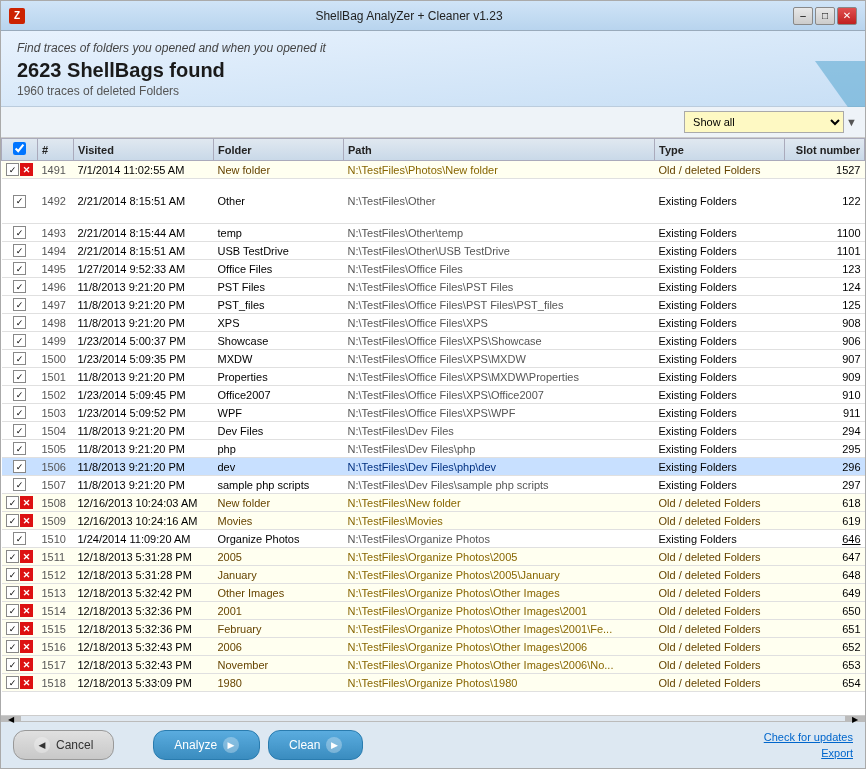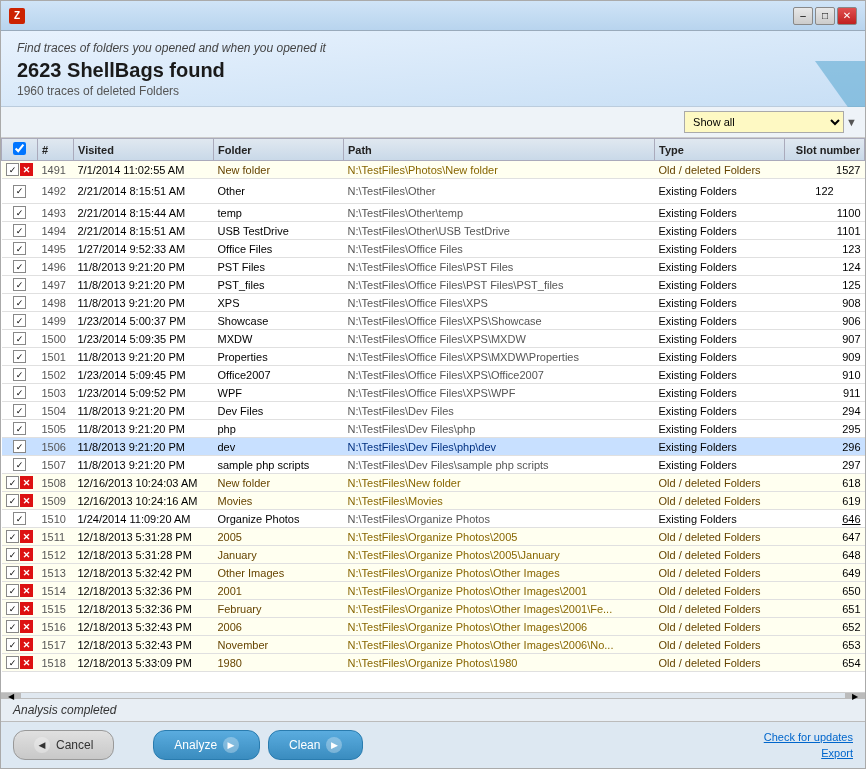--- a/index.html
+++ b/index.html
@@ -210,20 +210,21 @@
     }
     .header-wrapper { position: relative; overflow: hidden; }
   </style>
 </head>
 <body>
 
 <div class="window">
 
   <div class="title-bar">
     <div class="title-bar-icon">Z</div>
+    <div class="title-bar-title">ShellBag AnalyZer + Cleaner v1.23</div>
     <div class="title-bar-buttons">
       <div class="tb-btn">–</div>
       <div class="tb-btn">□</div>
       <div class="tb-btn close">✕</div>
     </div>
   </div>
 
   <div class="header-wrapper">
     <div class="header-area">
       <div class="header-subtitle">Find traces of folders you opened and when you opened it</div>
@@ -274,21 +275,21 @@
             <td class="check-col">
               <div style="display: flex; align-items: center; justify-content: center; gap: 1px;">
                 <div style="width: 13px; height: 13px; border: 1px solid rgb(136, 136, 136); background: white; display: inline-flex; align-items: center; justify-content: center; font-size: 9px;">✓</div>
               </div>
             </td>
             <td style="color: rgb(85, 85, 85); padding: 2px 4px;">1492</td>
             <td style="padding: 2px 4px; white-space: nowrap;">2/21/2014 8:15:51 AM</td>
             <td style="padding: 2px 4px; white-space: nowrap;">Other</td>
             <td style="padding: 2px 4px; max-width: 220px; overflow: hidden; text-overflow: ellipsis; white-space: nowrap; color: rgb(85, 85, 85);">N:\TestFiles\Other</td>
             <td style="padding: 2px 4px;">Existing Folders</td>
-            <td style="padding: 6px 4px; text-align: center;">122</td>
+            <td style="padding: 16px 4px; text-align: right;">122</td>
           </tr>
           <tr>
             <td class="check-col">
               <div style="display: flex; align-items: center; justify-content: center; gap: 1px;">
                 <div style="width: 13px; height: 13px; border: 1px solid rgb(136, 136, 136); background: white; display: inline-flex; align-items: center; justify-content: center; font-size: 9px;">✓</div>
               </div>
             </td>
             <td style="color: rgb(85, 85, 85); padding: 2px 4px;">1493</td>
             <td style="padding: 2px 4px; white-space: nowrap;">2/21/2014 8:15:44 AM</td>
             <td style="padding: 2px 4px; white-space: nowrap;">temp</td>
@@ -633,23 +634,20 @@
           </tr>
         </tbody>
     </table>
   </div>
 
   <div style="height:6px;background:#e0e8f0;border-top:1px solid #ccc;position:relative;">
     <div style="position:absolute;left:0;top:0;width:20px;height:6px;background:#bbb;display:flex;align-items:center;justify-content:center;font-size:8px;">◀</div>
     <div style="position:absolute;right:0;top:0;width:20px;height:6px;background:#bbb;display:flex;align-items:center;justify-content:center;font-size:8px;">▶</div>
   </div>
 
-  <div class="status-bar">
-    <span>Analysis completed</span>
-  </div>
 
   <div class="bottom-bar">
     <div class="btn-group">
       <button class="btn-cancel">
         <span class="btn-arrow">◀</span>
         <span>Cancel</span>
       </button>
       <button class="btn-analyze">
         <span>Analyze</span>
         <span class="btn-arrow">▶</span>

